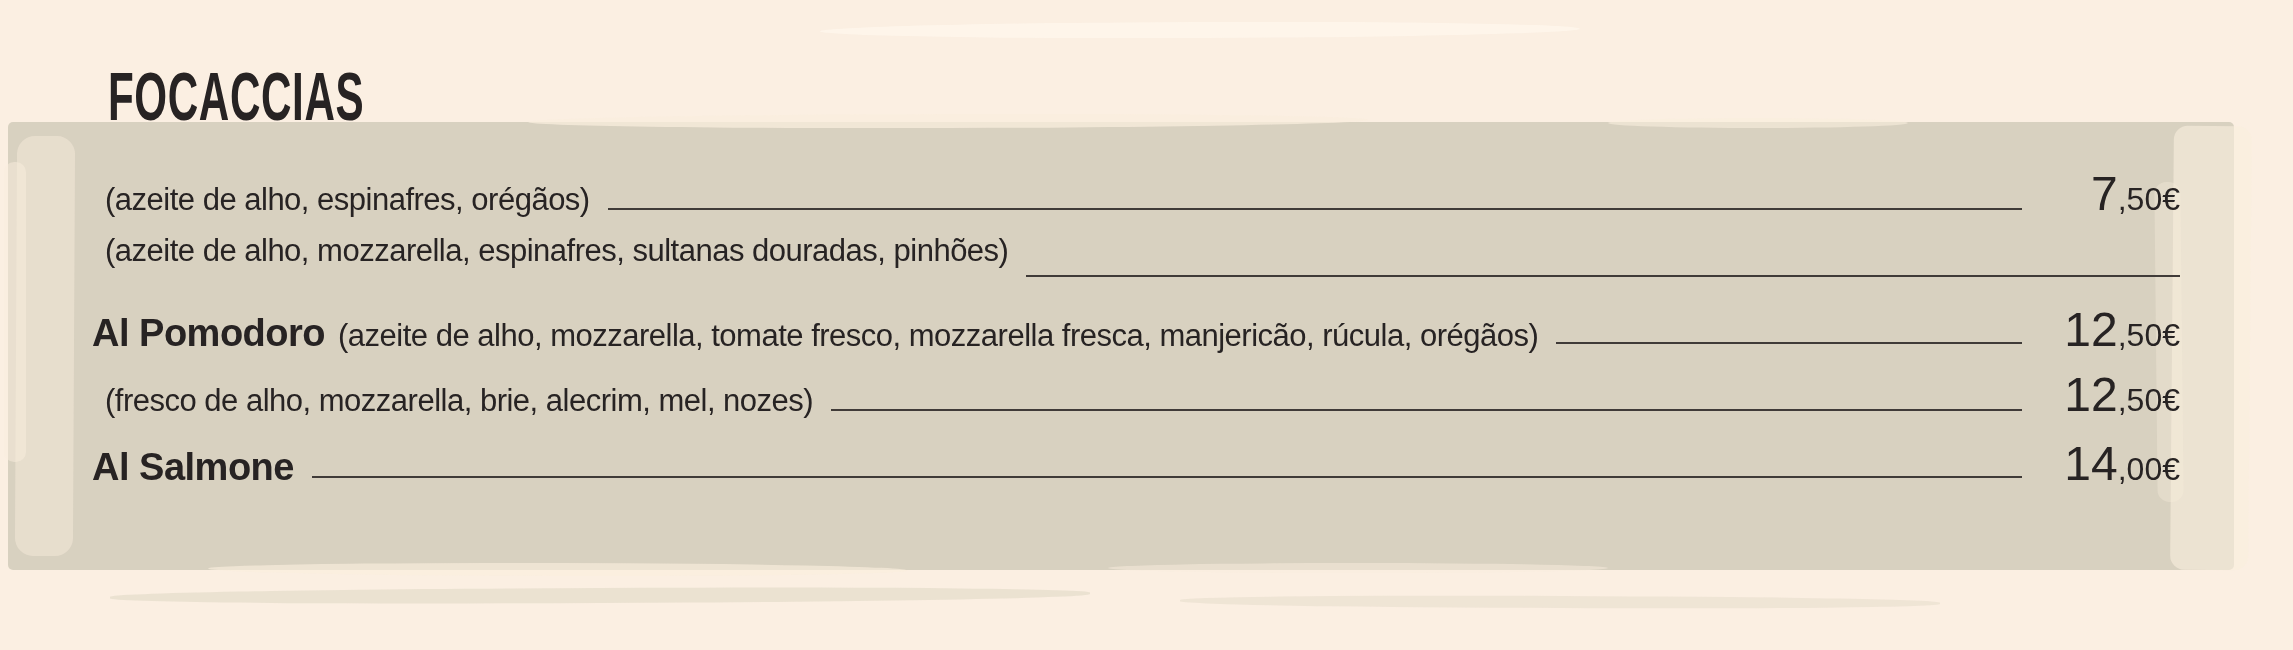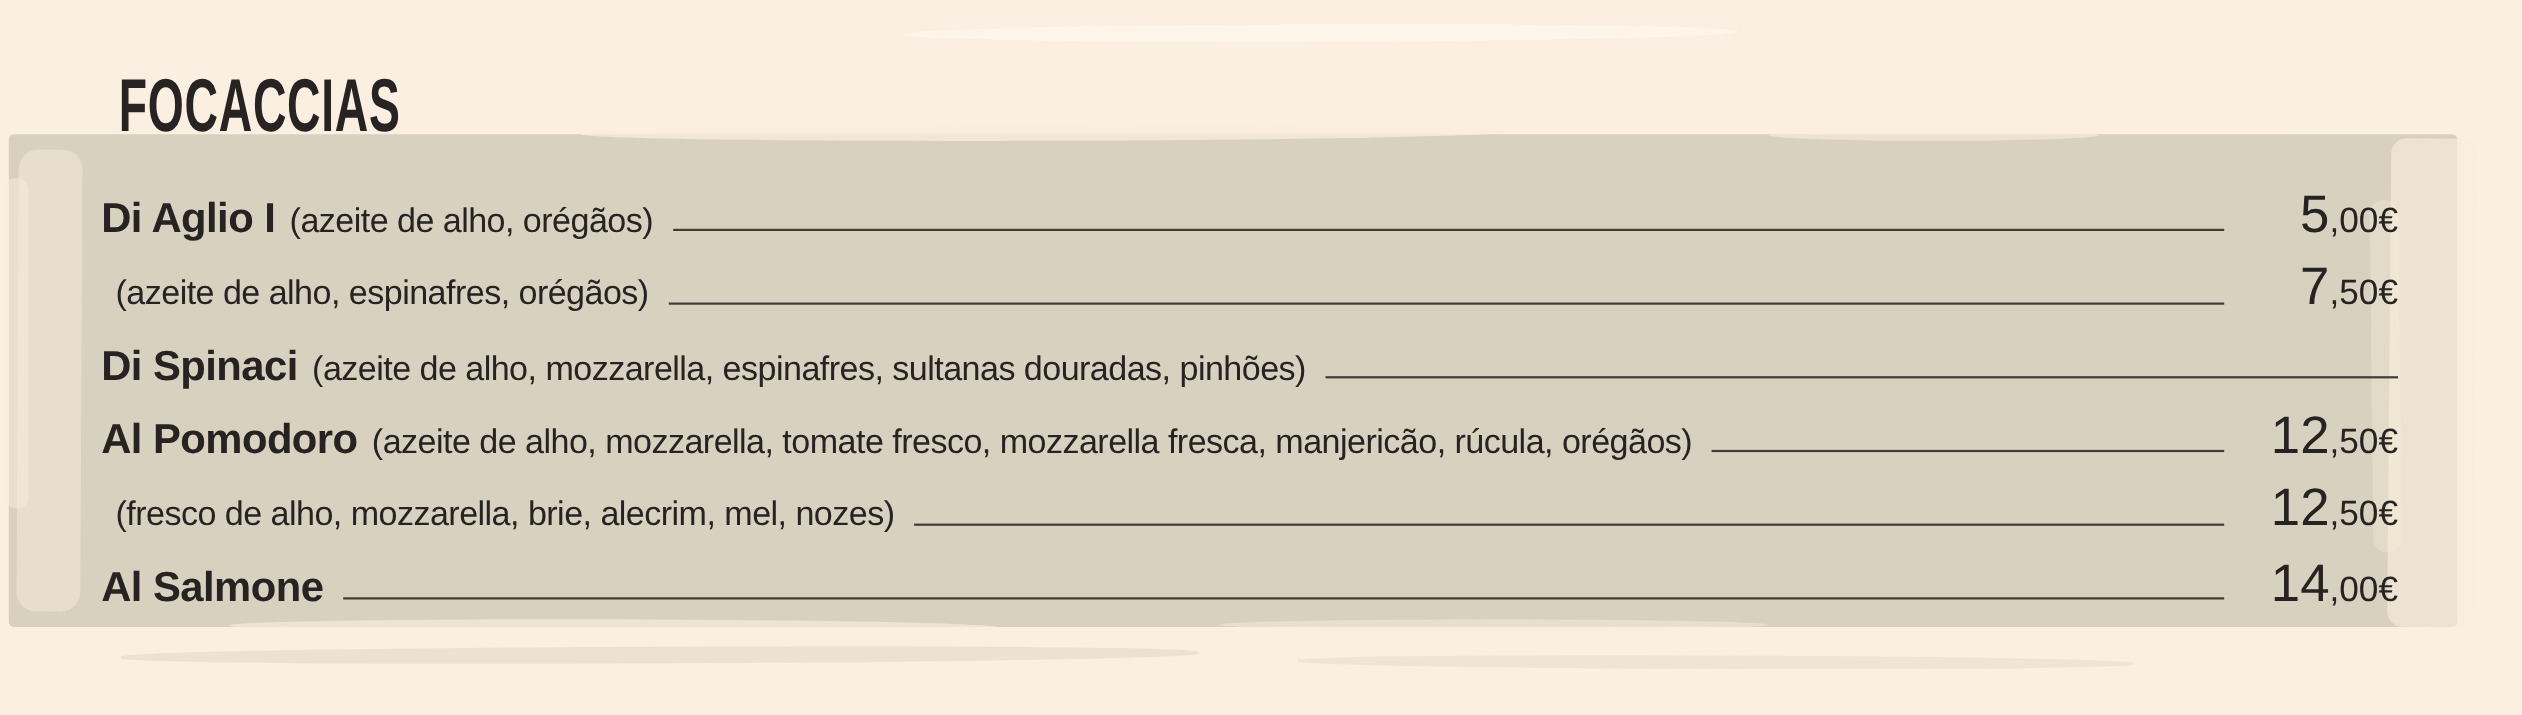--- a/index.html
+++ b/index.html
@@ -94,35 +94,28 @@
   <div class="brush right1"></div>
   <div class="brush right2"></div>
   <div class="brush top1"></div>
   <div class="brush top2"></div>
   <div class="brush bottom1"></div>
   <div class="brush bottom2"></div>
 </div>
 
 <div class="rows">
 
-  <div class="row">
-    <span class="name">Di Aglio I</span>
-    <span class="desc">(azeite de alho, orégãos)</span>
-    <span class="leader"></span>
-    <span class="price"><span class="p-int">5</span><span class="p-dec">,00€</span></span>
-  </div>
 
   <div class="row">
     <span class="desc">(azeite de alho, espinafres, orégãos)</span>
     <span class="leader"></span>
     <span class="price"><span class="p-int">7</span><span class="p-dec">,50€</span></span>
   </div>
 
   <div class="row">
-    <span class="name">Di Spinaci</span>
     <span class="desc">(azeite de alho, mozzarella, espinafres, sultanas douradas, pinhões)</span>
     <span class="leader"></span>
   </div>
 
   <div class="row">
     <span class="name">Al Pomodoro</span>
     <span class="desc">(azeite de alho, mozzarella, tomate fresco, mozzarella fresca, manjericão, rúcula, orégãos)</span>
     <span class="leader"></span>
     <span class="price"><span class="p-int">12</span><span class="p-dec">,50€</span></span>
   </div>

